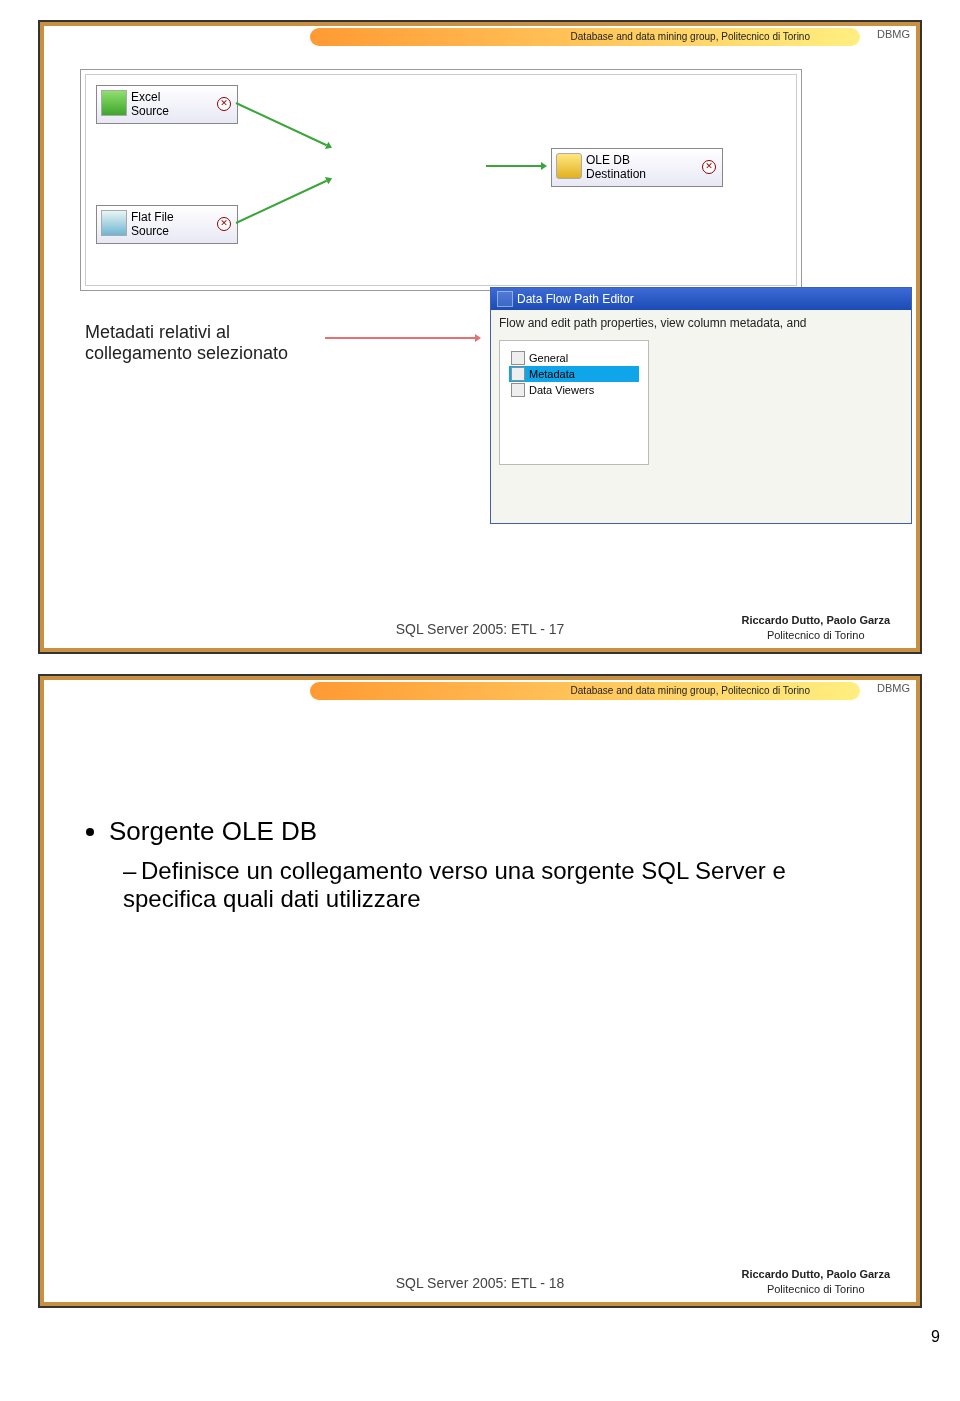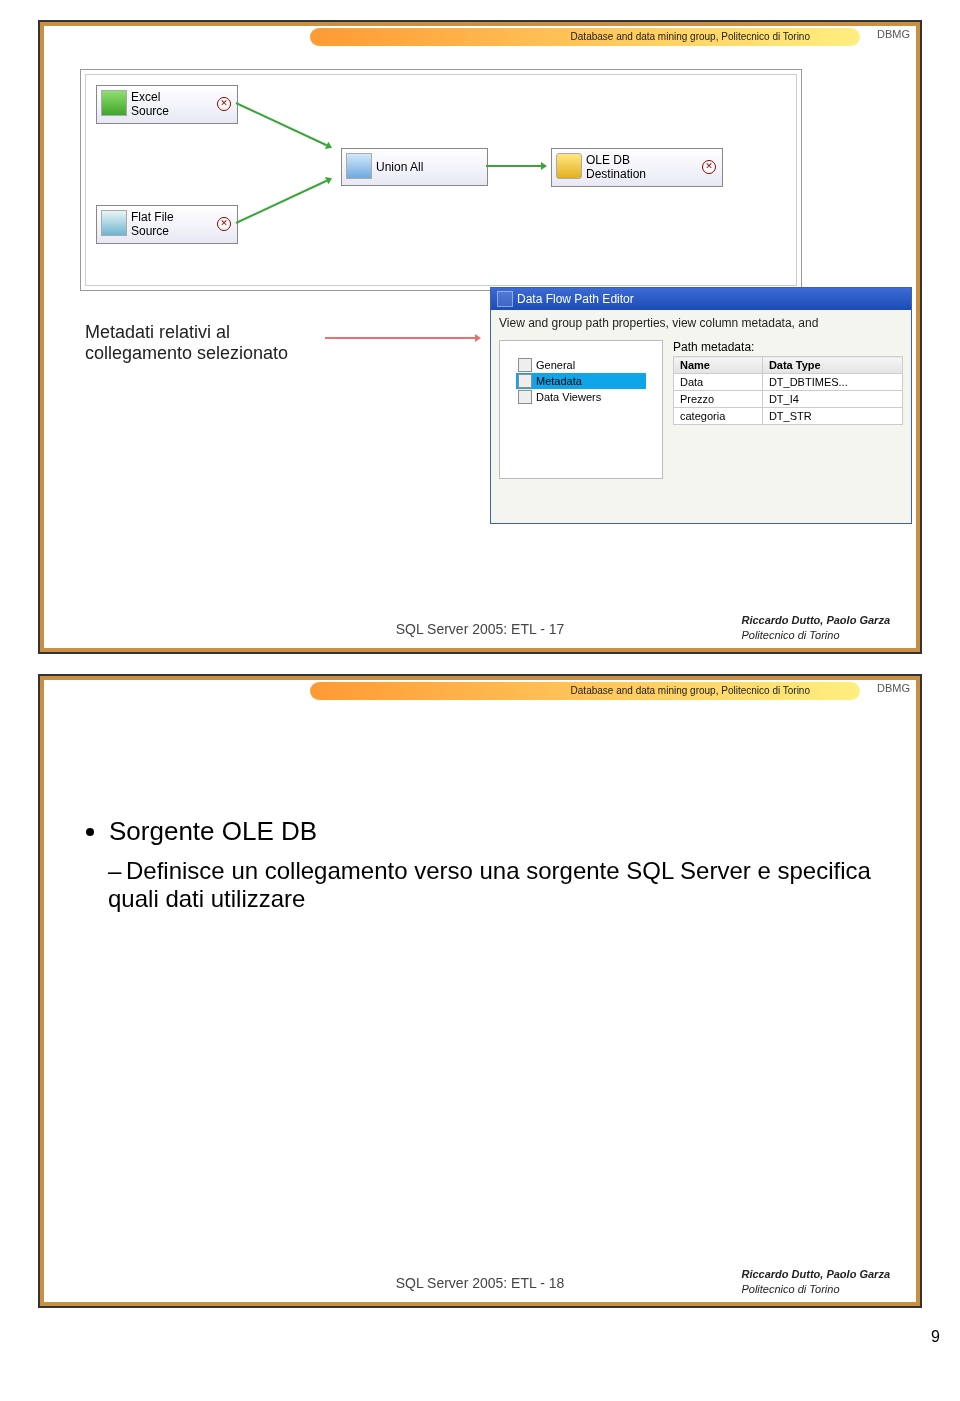--- a/index.html
+++ b/index.html
@@ -51,23 +51,22 @@
     right: 0;
     text-align: center;
     font-size: 14px;
     color: #444;
   }
   .footer-right {
     position: absolute;
     bottom: 10px;
     right: 30px;
     font-size: 11px;
-    font-style: italic;
     color: #222;
-    text-align: left;
+    text-align: center;
     line-height: 1.3;
   }
   .footer-right span:first-child { font-weight: bold; }
   .pagenum {
     text-align: right;
     width: 940px;
     margin: 5px auto 15px;
     font-size: 16px;
     padding-right: 20px;
   }
@@ -173,21 +172,21 @@
     width:14px; height:14px;
     background:#fff2; border:1px solid #fff6;
   }
   .editor-desc { padding:6px 8px 10px; color:#222; }
   .editor-body { display:flex; gap:10px; padding:0 8px; }
   .tree {
     border:1px solid #bbb;
     background:#fff;
     width:130px; height:105px;
     font-size:11px;
-    padding:16px;
+    padding:9px;
   }
   .tree-item { display:flex; align-items:center; gap:4px; padding:1px 2px; }
   .tree-item::before{content:""; width:12px; height:12px; border:1px solid #8e8e8e; background:#eee;}
   .tree-item.selected { background:#0ea5e9; }
   .grid-wrap { flex:1; }
   .grid-caption { margin-bottom:2px; }
   .grid {
     border:1px solid #aaa;
     background:#fff;
     width:100%;
@@ -206,21 +205,21 @@
     font-weight:bold;
   }
   .bullets {
     position:absolute;
     top: 140px; left: 45px; right: 45px;
     color:#000;
     font-size: 26px;
   }
   .bullets ul { list-style: disc; margin:0 0 0 24px; padding:0;}
   .bullets li { margin-bottom: 10px; }
-  .sub { font-size: 24px; margin-left: 23px; }
+  .sub { font-size: 24px; margin-left: 38px; }
   .sub .dash { display:inline-block; width:18px; }
 </style>
 </head>
 <body>
 
 <div class="slide">
   <div class="slide-border-top"></div>
   <div class="slide-border-bottom"></div>
   <div class="slide-border-left"></div>
   <div class="slide-border-right"></div>
@@ -237,24 +236,20 @@
       <span class="err-dot">✕</span>
     </div>
 
     <div class="flow-box" style="top:135px; left:15px; width:100px;">
       <span class="icon flat"></span>
       <span>Flat File
 Source</span>
       <span class="err-dot">✕</span>
     </div>
 
-    <div class="flow-box" style="top:78px; left:260px; width:105px;">
-      <span class="icon union"></span>
-      <span>Union All</span>
-    </div>
 
     <div class="flow-box" style="top:78px; left:470px; width:130px;">
       <span class="icon db"></span>
       <span>OLE DB
 Destination</span>
       <span class="err-dot">✕</span>
     </div>
 
     <div class="arrow" style="top:32px; left:155px; width:100px; transform:rotate(25deg); transform-origin:left;"></div>
     <div class="arrow" style="top:152px; left:155px; width:100px; transform:rotate(-25deg); transform-origin:left;"></div>
@@ -264,56 +259,33 @@
   <div class="annotation">
     <span style="white-space:pre-line">Metadati relativi al
 collegamento selezionato</span>
   </div>
   <div class="anno-arrow"></div>
 
   <div class="editor">
     <div class="editor-title">
       <span>Data Flow Path Editor</span>
     </div>
-    <div class="editor-desc">View and group path properties, view column metadata, and</div>
+    <div class="editor-desc">Flow and edit path properties, view column metadata, and</div>
     <div class="editor-body">
       <div class="tree">
         <div class="tree-item">
             <span>General</span>
           </div>
         <div class="tree-item selected">
             <span>Metadata</span>
           </div>
         <div class="tree-item">
             <span>Data Viewers</span>
           </div>
       </div>
-      <div class="grid-wrap">
-        <div class="grid-caption">Path metadata:</div>
-        <table class="grid">
-          <tbody>
-              <tr>
-            <th>Name</th>
-            <th>Data Type</th>
-          </tr>
-          <tr>
-            <td>Data</td>
-                <td>DT_DBTIMES...</td>
-          </tr>
-          <tr>
-            <td>Prezzo</td>
-                <td>DT_I4</td>
-          </tr>
-          <tr>
-            <td>categoria</td>
-                <td>DT_STR</td>
-          </tr>
-        </tbody>
-          </table>
-      </div>
     </div>
   </div>
 
   <div class="footer-left">SQL Server 2005: ETL - 17</div>
   <div class="footer-right">
     <span>Riccardo Dutto, Paolo Garza</span><br>
     <span>Politecnico di Torino</span>
   </div>
 </div>
 

